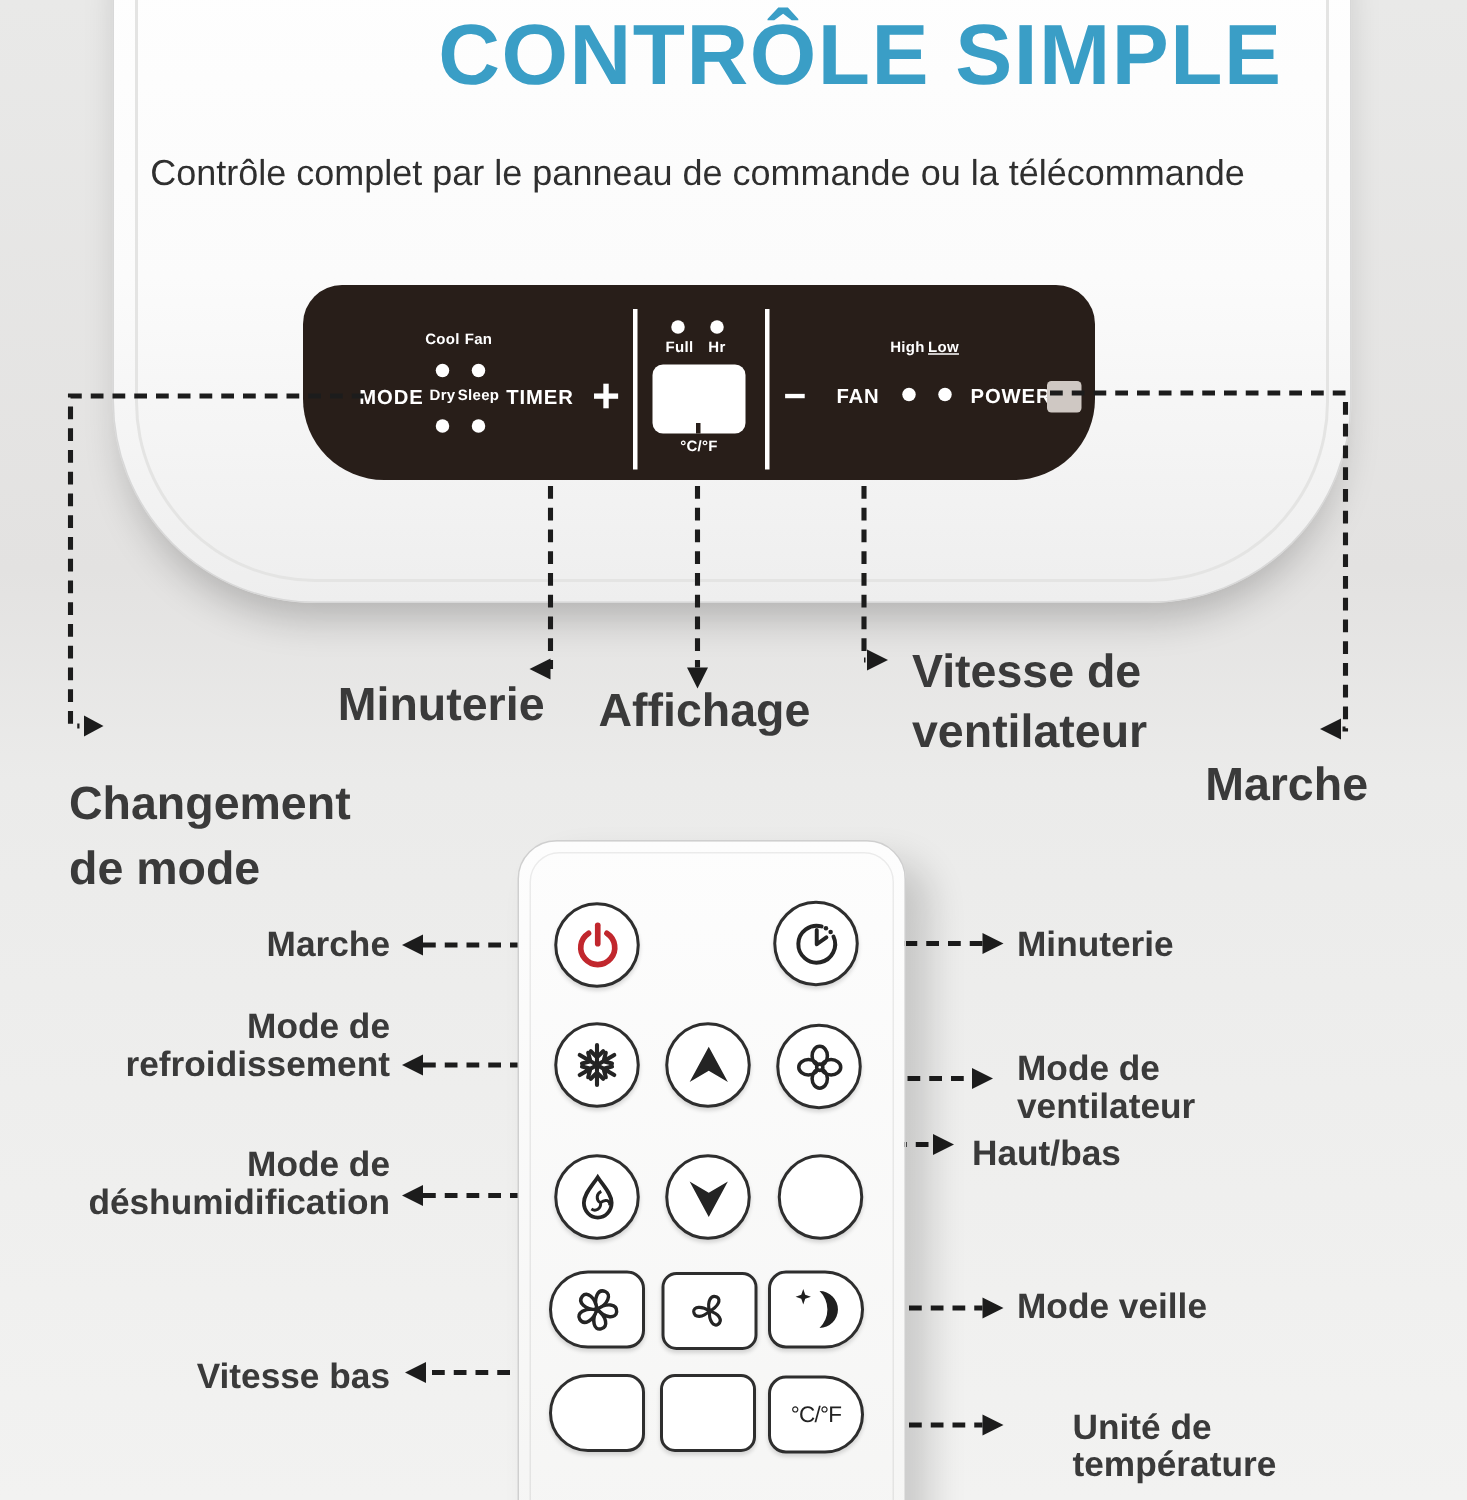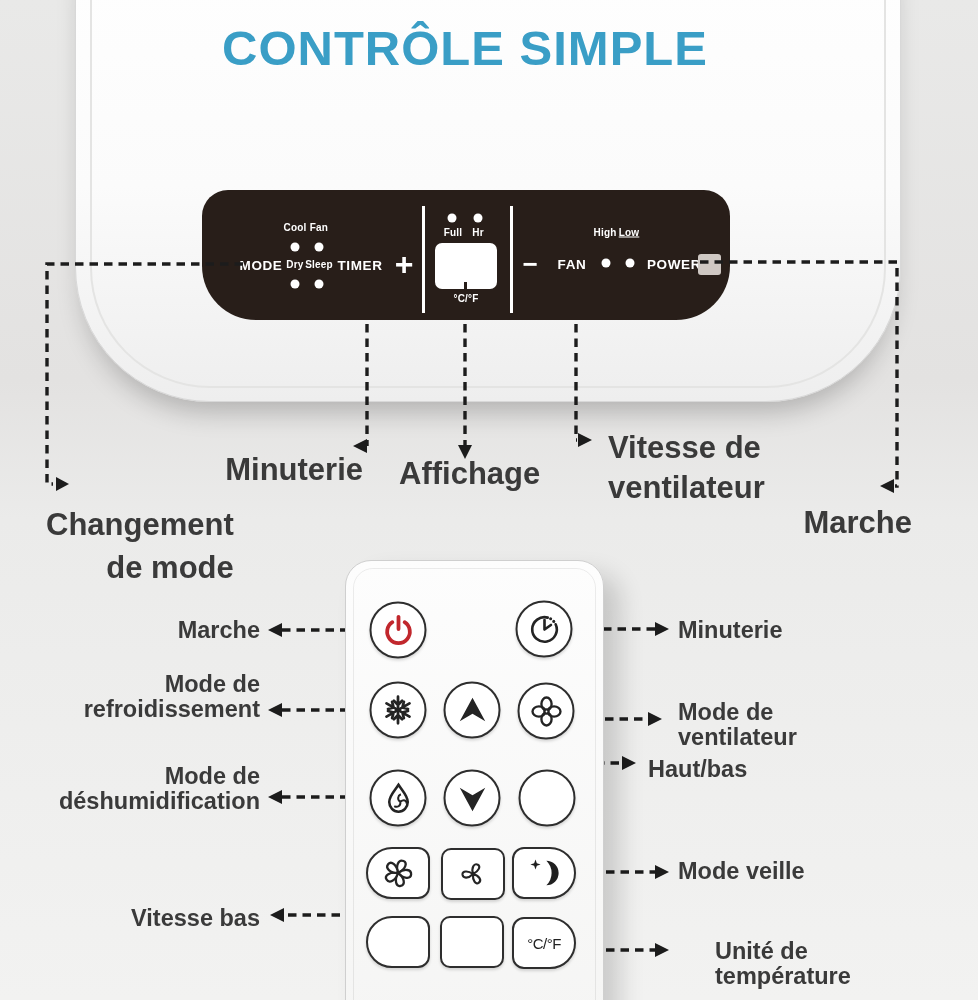--- a/index.html
+++ b/index.html
@@ -25,22 +25,22 @@
   .dot{position:absolute;width:9px;height:9px;border-radius:50%;background:#fff;
     transform:translate(-50%,-50%);}
   .divider{position:absolute;top:206px;width:2.5px;height:107px;background:#fff;}
   .screen{position:absolute;left:435px;top:243px;width:62px;height:46px;background:#fff;
     border-radius:7px;}
   .screen-notch{position:absolute;left:29px;bottom:0;width:3px;height:7px;background:#281e19;}
   .led{position:absolute;left:698px;top:254px;width:23px;height:21px;background:#cfc8c3;
     border-radius:3px;}
 
   
-  .title{position:absolute;left:75px;top:20px;width:780px;text-align:center;
-    font-size:49px;font-weight:bold;color:#3a9ec6;letter-spacing:1px;}
+  .title{position:absolute;left:75px;top:4px;width:780px;text-align:right;
+    font-size:57px;font-weight:bold;color:#3a9ec6;letter-spacing:1px;}
   .subtitle{position:absolute;left:60px;top:102px;width:810px;text-align:center;
     font-size:24px;color:#2f2f2f;}
 
   
   .lbl{position:absolute;color:#3a3a3a;font-weight:bold;white-space:nowrap;}
   .lbl-big{font-size:31px;line-height:40px;}
   .lbl-sm{font-size:23.5px;line-height:25px;}
   .r100{transform:translate(-100%,-50%);text-align:right;}
   .l50{transform:translate(0,-50%);}
 
@@ -68,20 +68,21 @@
 </head>
 <body>
 
 <div class="canvas">
 
   <div class="device">
     <div class="device-lip"></div>
   </div>
 
   <div class="title">CONTRÔLE SIMPLE</div>
+  <div class="subtitle">Contrôle complet par le panneau de commande ou la télécommande</div>
 
   <div class="panel">
     <span class="ptext p-main" style="left:59px;top:75px;">MODE</span>
     <span class="ptext p-small" style="left:93px;top:37px;">Cool</span>
     <span class="ptext p-small" style="left:117px;top:37px;">Fan</span>
     <span class="dot" style="left:93px;top:57px;"></span>
     <span class="dot" style="left:117px;top:57px;"></span>
     <span class="ptext p-small" style="left:93px;top:74px;">Dry</span>
     <span class="ptext p-small" style="left:117px;top:74px;">Sleep</span>
     <span class="dot" style="left:93px;top:94px;"></span>
@@ -138,21 +139,21 @@
     <path class="dash" d="M577 950 H655"></path>
       <polygon class="arr" points="669,950 655,943 655,957"></polygon>
   </svg>
 
   <div class="lbl lbl-big r100" style="left:363px;top:470px;">Minuterie</div>
   <div class="lbl lbl-big l50" style="left:399px;top:474px;">Affichage</div>
   <div class="lbl lbl-big" style="left:608px;top:428px;">
     <div>Vitesse de</div>
     <div>ventilateur</div>
   </div>
-  <div class="lbl lbl-big" style="left:46px;top:503px;line-height:43px;text-align:right;">
+  <div class="lbl lbl-big" style="left:46px;top:514px;line-height:43px;">
     <div>Changement</div>
     <div>de mode</div>
   </div>
   <div class="lbl lbl-big" style="left:600px;top:501px;width:312px;text-align:right;line-height:43px;">
     <div>Marche</div>
   </div>
 
   <div class="remote">
     <div class="remote-bevel"></div>
   </div>

